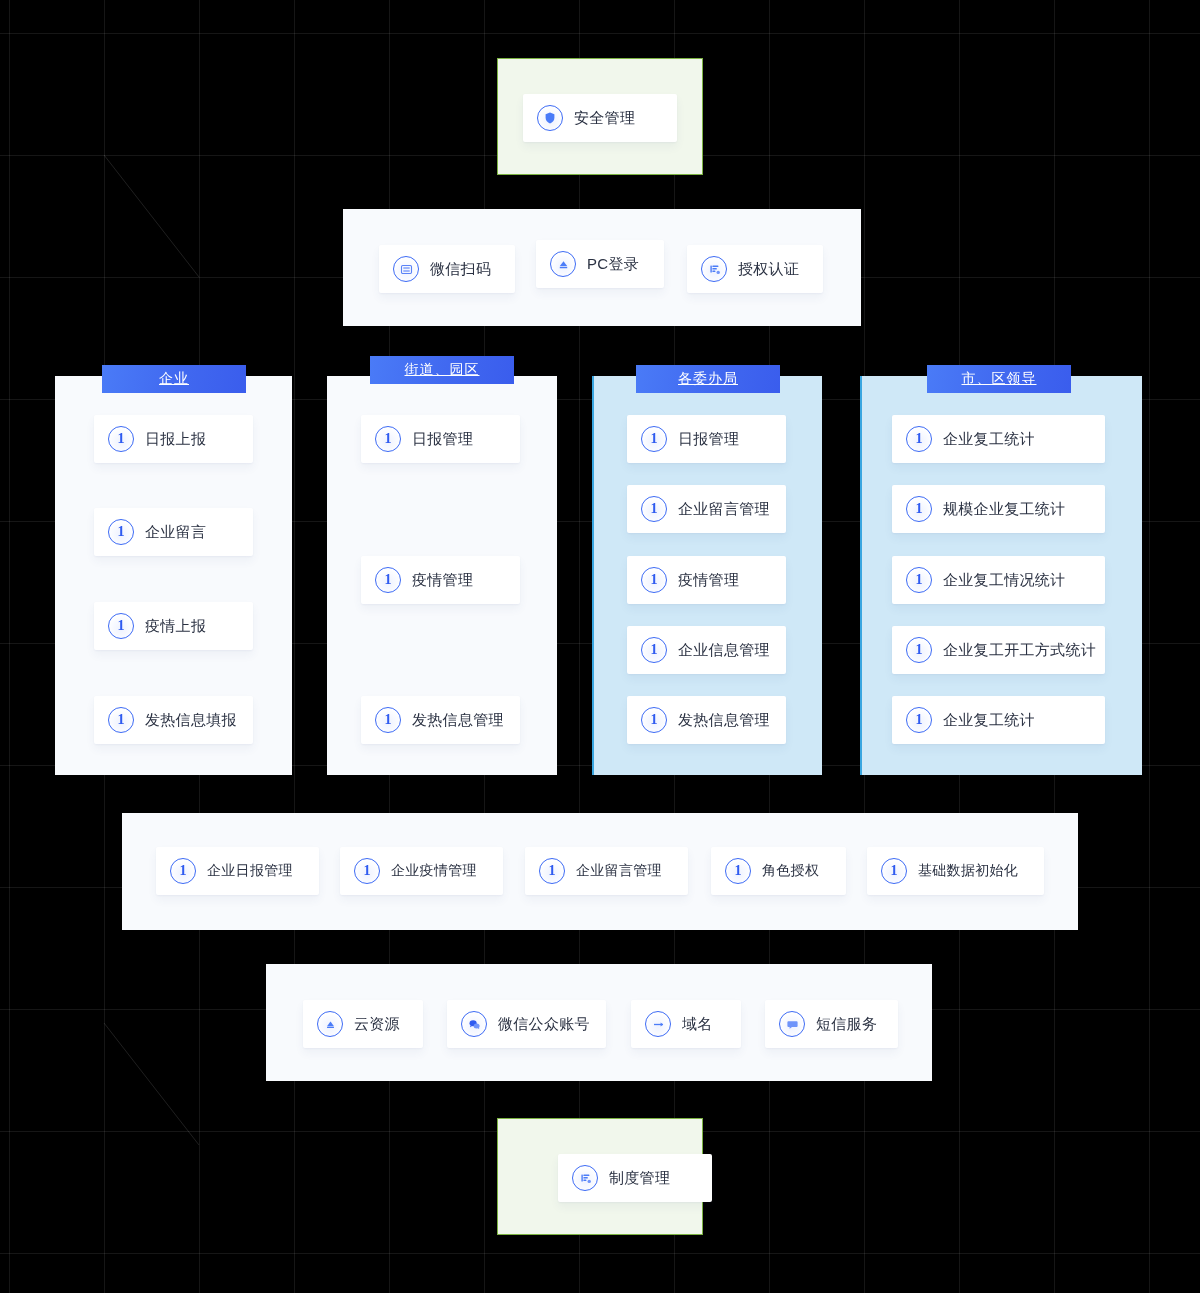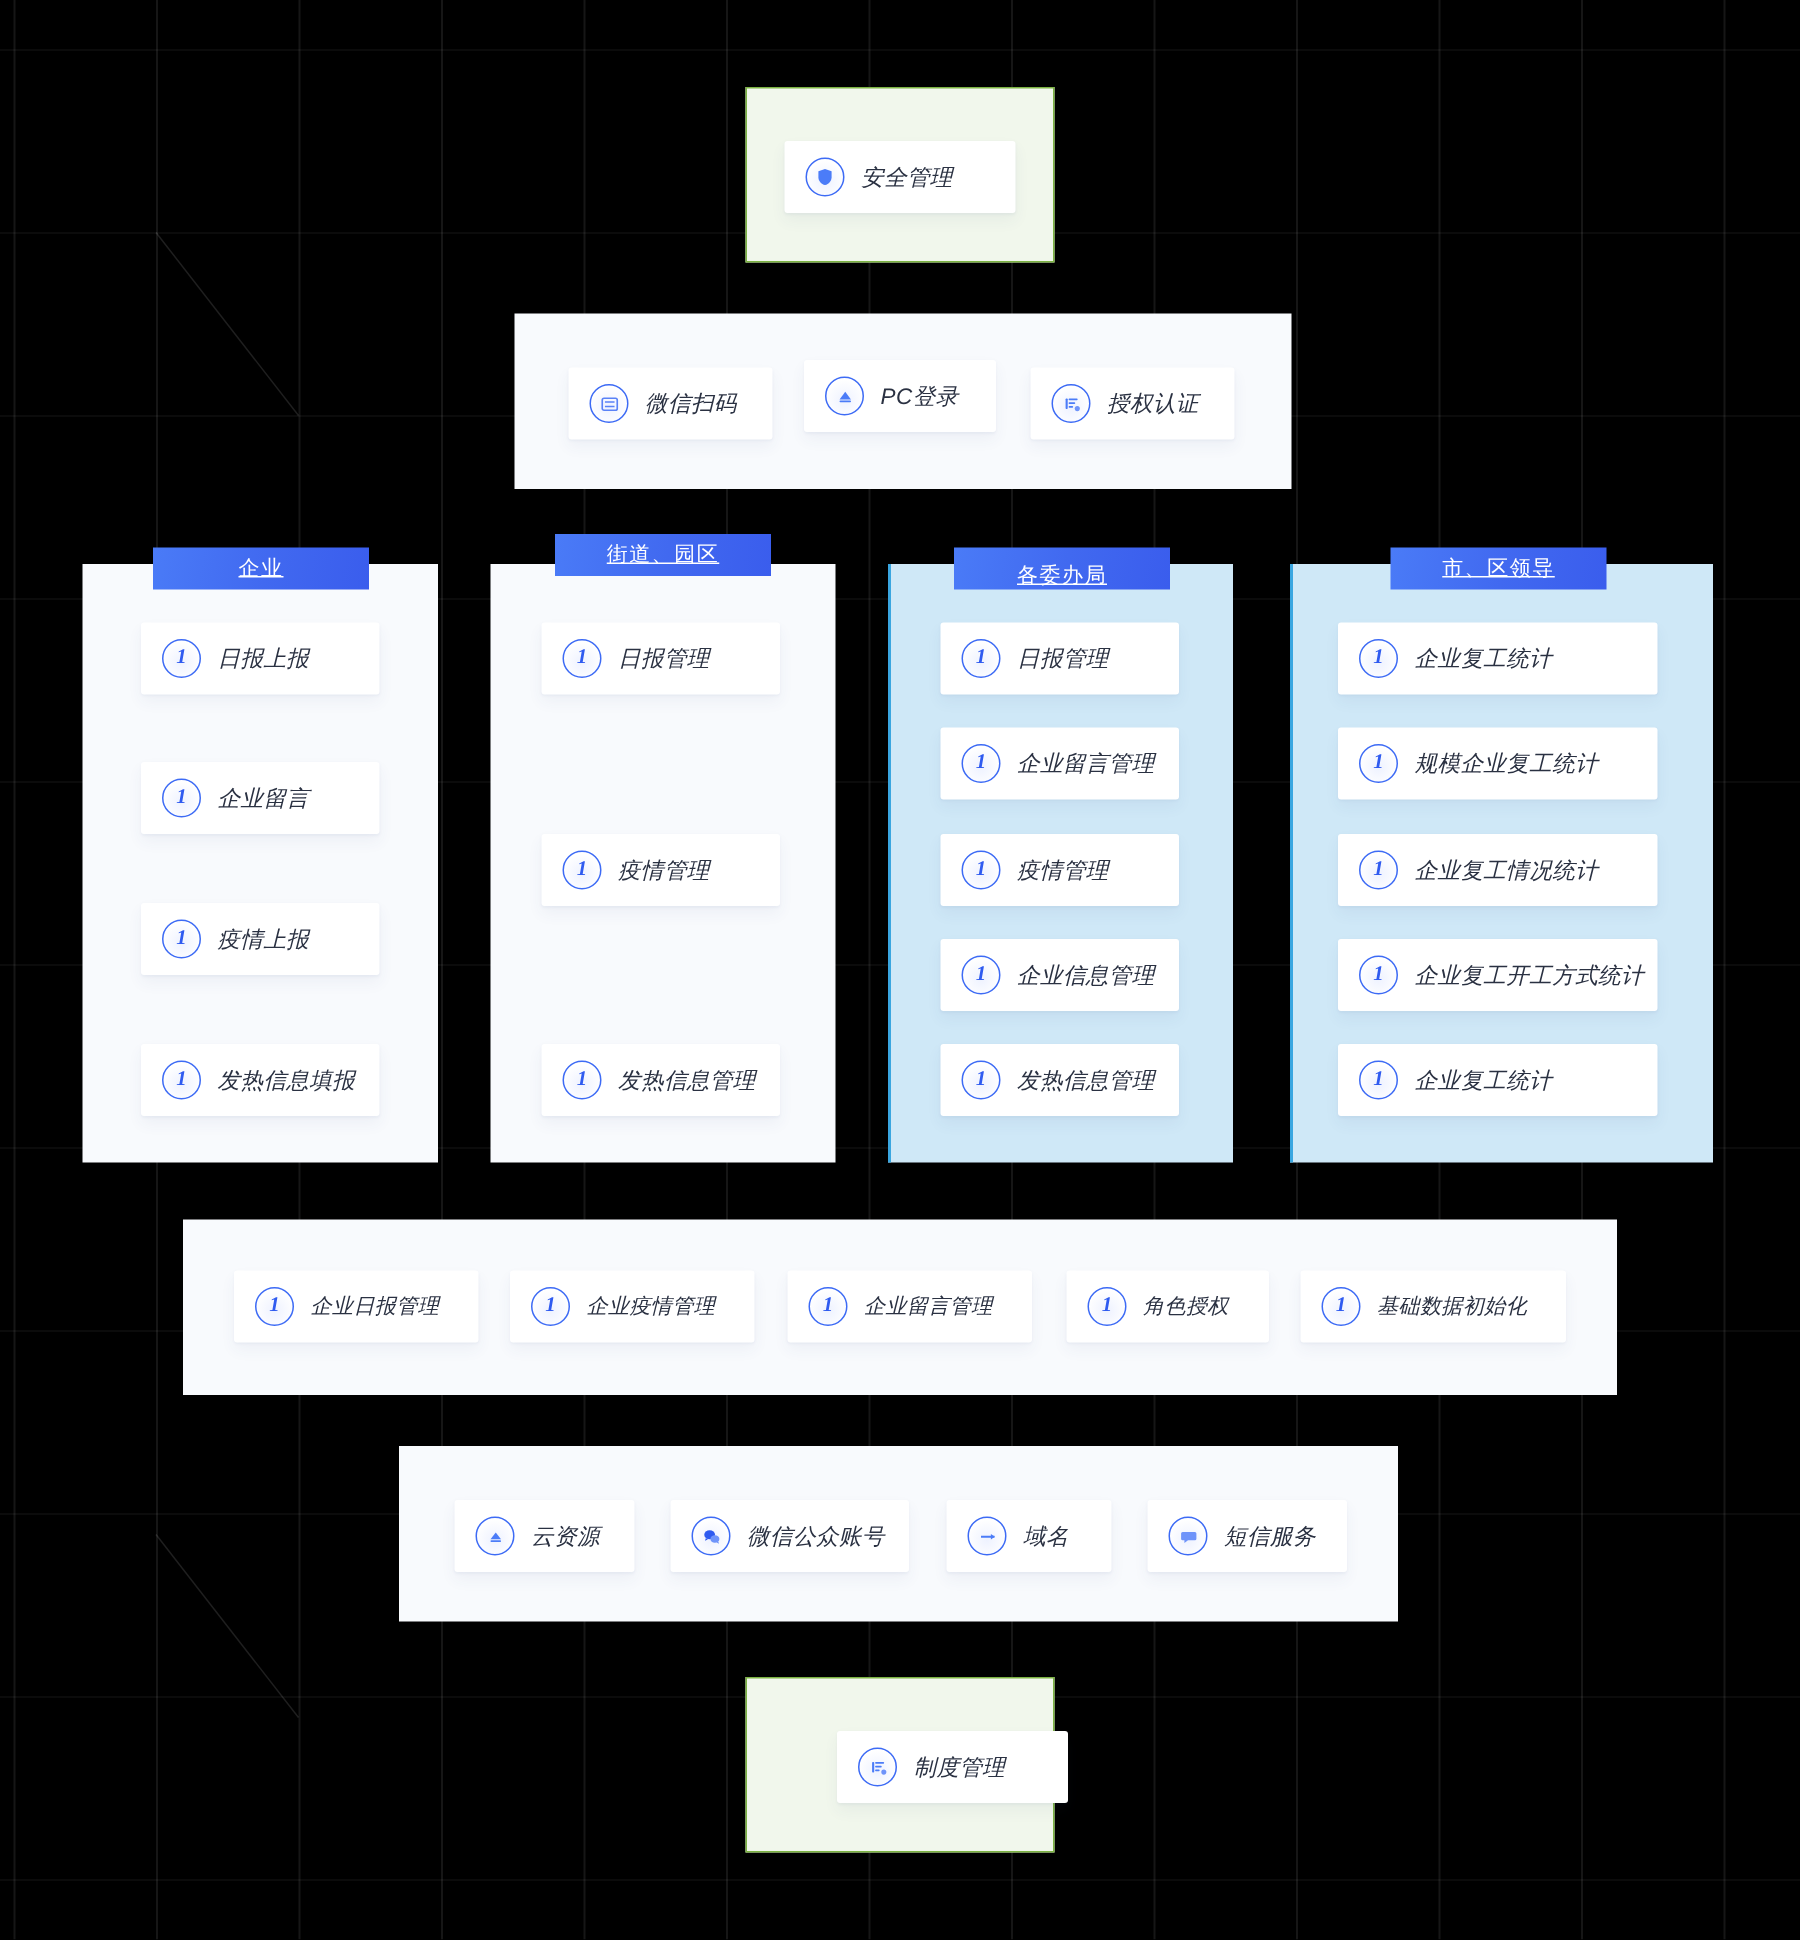--- a/index.html
+++ b/index.html
@@ -31,21 +31,20 @@
   
   .chip {
     position: absolute;
     display: flex; align-items: center;
     background: #ffffff;
     border-radius: 2px;
     box-shadow: 0 5px 10px rgba(60,80,130,0.055), 0 1px 2px rgba(60,80,130,0.05);
     padding: 0 14px;
     gap: 11px;
     white-space: nowrap;
-    font-style: italic;
   }
   .chip .lbl {
     font-size: 15px; color: #2a3142; letter-spacing: .3px;
     font-family: "Liberation Sans","DejaVu Sans",sans-serif;
   }
   .chip.small .lbl { font-size: 14px; }
 
   
   .ricon {
     width: 26px; height: 26px; flex: 0 0 26px;
@@ -174,21 +173,21 @@
     <span class="lbl">疫情管理</span>
   </div>
   <div class="chip" style="left:361px; top:696px; width:159px; height:48px;">
     <span class="ricon">
         <span class="num">1</span>
       </span>
     <span class="lbl">发热信息管理</span>
   </div>
 
   <div class="panel panel-blue" style="left:592px; top:376px; width:230px; height:399px;"></div>
-  <div class="colhdr" style="left:636px; top:365px; width:144px;align-items:flex-end;">
+  <div class="colhdr" style="left:636px; top:365px; width:144px;">
     <span>各委办局</span>
   </div>
   <div class="chip" style="left:627px; top:415px; width:159px; height:48px;">
     <span class="ricon">
         <span class="num">1</span>
       </span>
     <span class="lbl">日报管理</span>
   </div>
   <div class="chip" style="left:627px; top:485px; width:159px; height:48px;">
     <span class="ricon">

